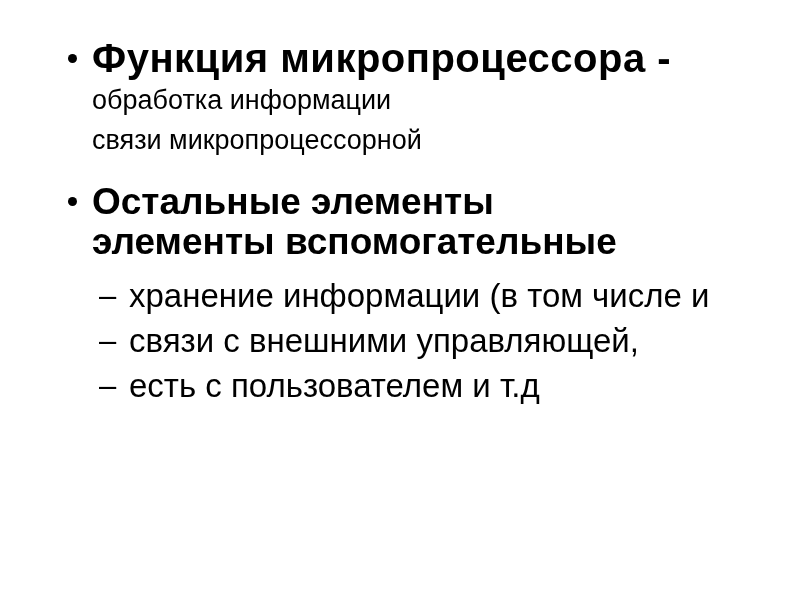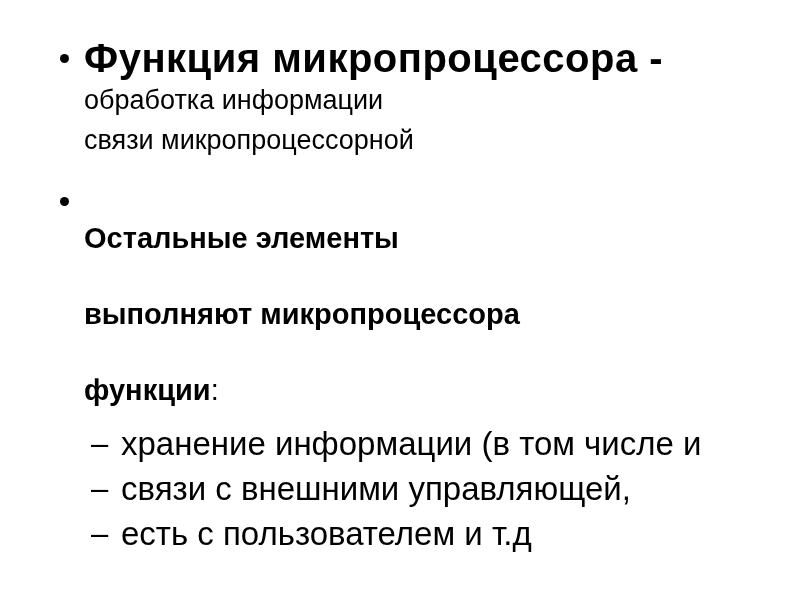--- a/index.html
+++ b/index.html
@@ -12,21 +12,21 @@
     position: relative;
     width: 800px;
     height: 600px;
     background: #ffffff;
     color: #000000;
     overflow: hidden;
   }
   .content {
     position: absolute;
     top: 36px;
-    left: 60px;
+    left: 68px;
     width: 712px;
   }
   .bullet-item {
     display: flex;
     align-items: flex-start;
   }
   .marker-col {
     flex: none;
     width: 24px;
   }
@@ -46,24 +46,23 @@
     font-weight: bold;
     line-height: 44px;
     letter-spacing: 0.5px;
   }
   .l1-reg {
     font-size: 27px;
     font-weight: normal;
     line-height: 40px;
   }
   .l2-bold {
-    font-size: 29px;
+    font-size: 37px;
     font-weight: bold;
     line-height: 40px;
-    margin-top: 36px;
   }
   .reg-inline { font-weight: normal; }
   .bullet-1 { margin-bottom: 22px; }
   .bullet-2 { margin-bottom: 14px; }
   .sub-bullets { margin-left: 31px; }
   .sub-item {
     display: flex;
     align-items: flex-start;
     margin-bottom: 6px;
   }
@@ -98,24 +97,21 @@
         <div class="line l1-reg">связи микропроцессорной</div>
       </div>
     </div>
 
     <div class="bullet-item bullet-2 b2">
       <span class="marker-col">
         <span class="dot"></span>
       </span>
       <div class="bullet-text">
         <div class="line l2-bold">Остальные элементы</div>
-        <div class="line l2-bold">выполняют микропроцессора</div>
-        <div class="line l2-bold">
-          <span>функции</span><span class="reg-inline">:</span>
-        </div>
+        <div class="line l2-bold">элементы вспомогательные</div>
       </div>
     </div>
 
     <div class="sub-bullets">
 
       <div class="sub-item">
         <span class="dash-col">–</span>
         <div class="sub-text">
           <div class="sub-line">хранение информации (в том числе и</div>
         </div>

